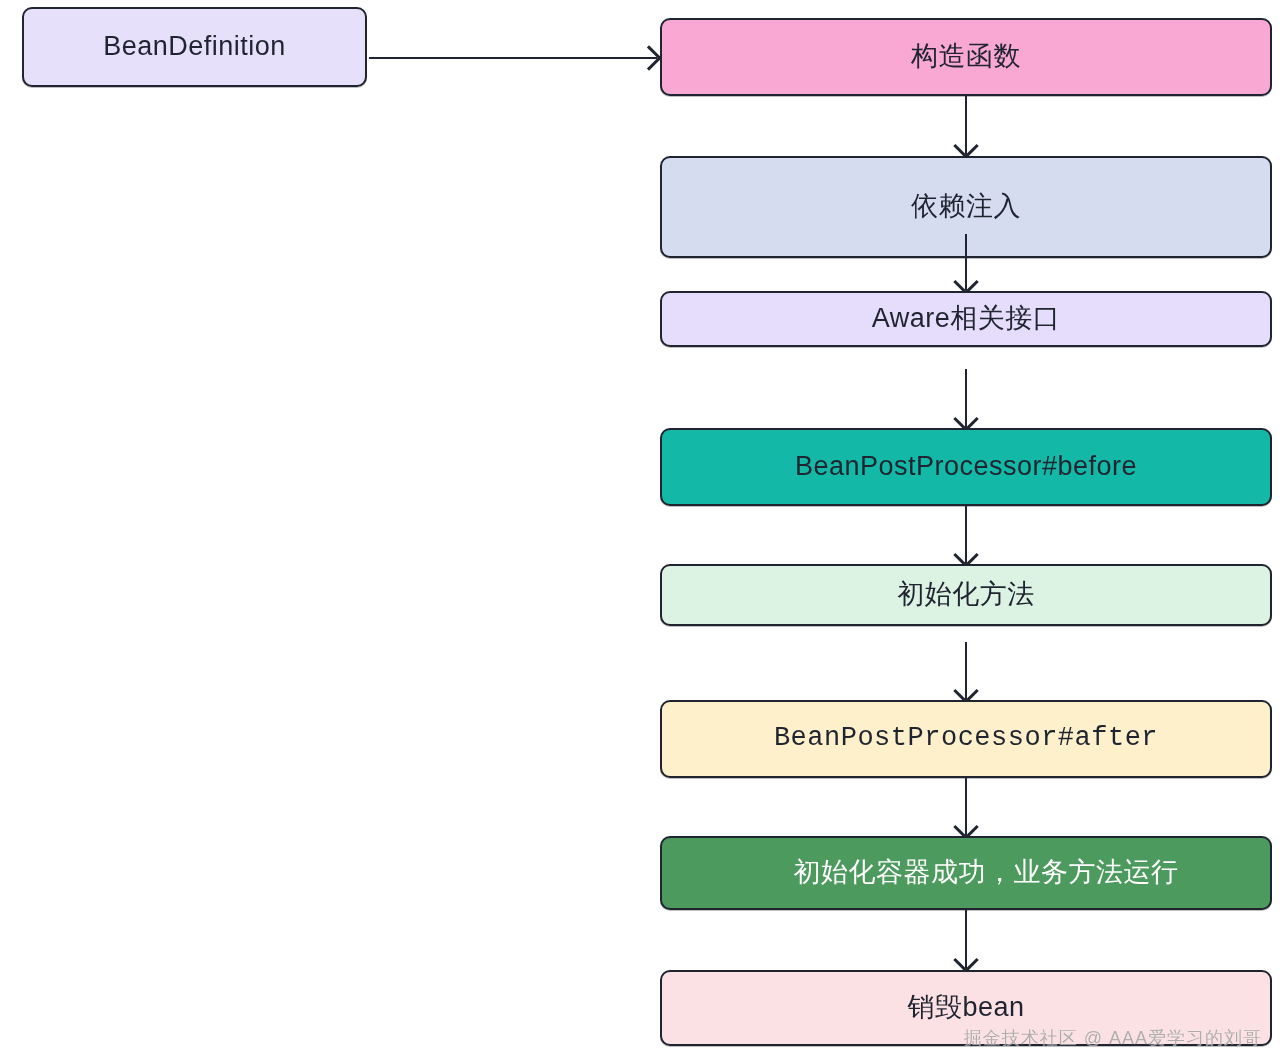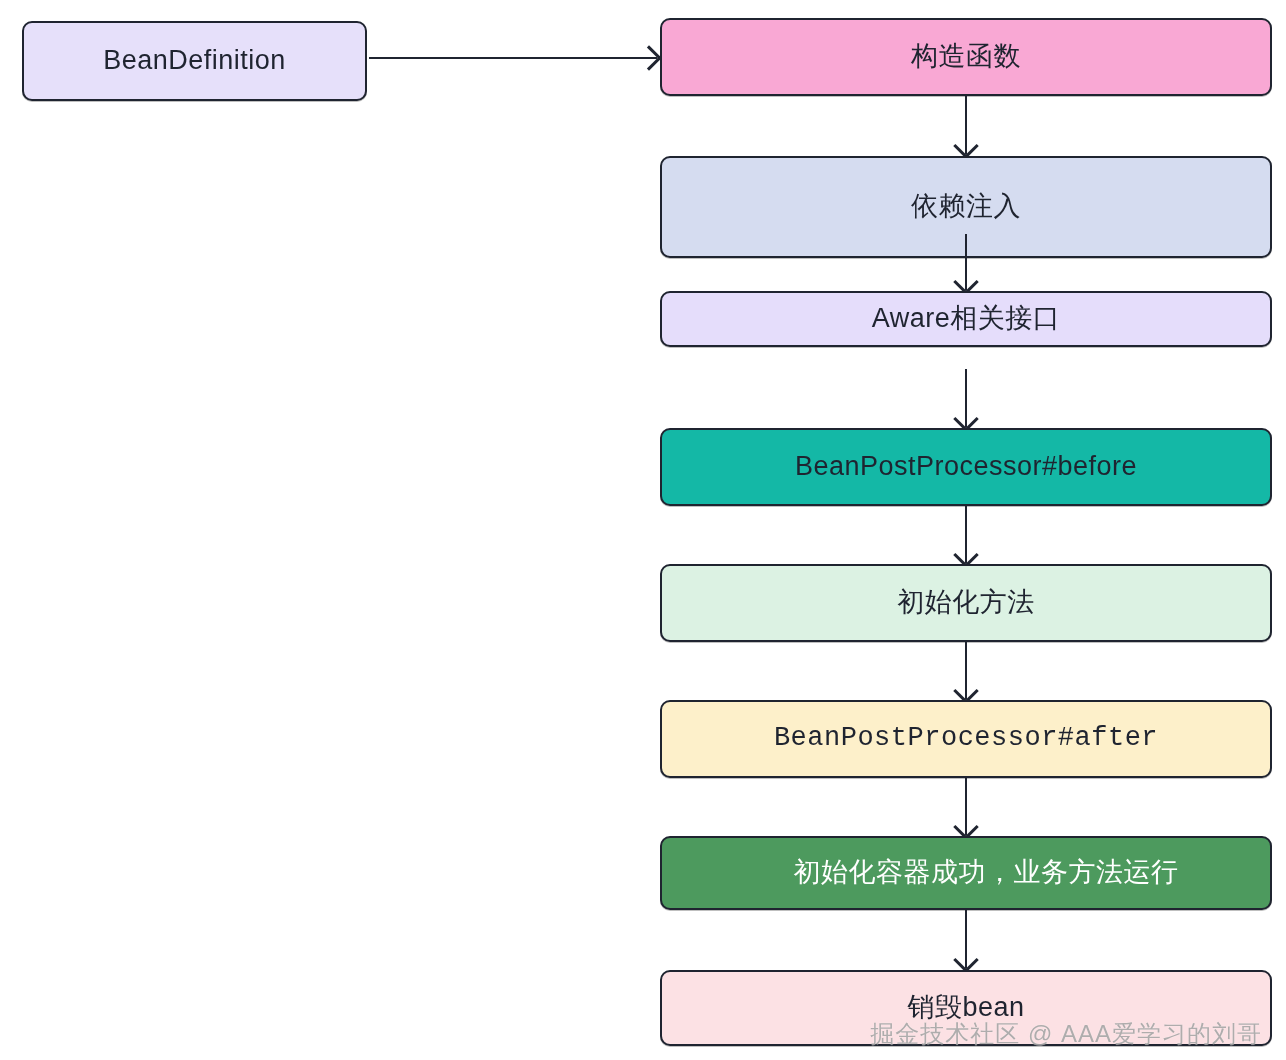--- a/index.html
+++ b/index.html
@@ -37,36 +37,36 @@
     white-space: nowrap;
     box-shadow: 0 1px 0 rgba(0,0,0,0.25);
   }
   .node-label {
     display: block;
   }
 
   
   #node-beandefinition {
     left: 22px;
-    top: 21px;
+    top: 7px;
     width: 345px;
     height: 80px;
   }
 
   
   .col-node {
     left: 660px;
     width: 612px;
   }
 
   #node-constructor   { top: 18px;   height: 78px; }
   #node-di            { top: 156px;  height: 102px; }
   #node-aware         { top: 291px;  height: 56px; }
   #node-bpp-before    { top: 428px;  height: 78px; }
-  #node-init-method   { top: 564px;  height: 78px; text-align: right; }
+  #node-init-method   { top: 564px;  height: 62px; text-align: right; }
   #node-bpp-after     { top: 700px;  height: 78px; font-family: Liberation Mono, monospace; }
   #node-container-ok  { top: 836px;  height: 74px; padding-left: 40px; }
   #node-destroy       { top: 970px;  height: 76px; }
 
   #node-container-ok { color: #ffffff; }
 
   
   .arrow-v {
     position: absolute;
     left: 965px;
@@ -111,21 +111,21 @@
     border-top: 3px solid #1f2430;
     border-right: 3px solid #1f2430;
     transform: translateY(-50%) rotate(45deg);
   }
 
   
   #watermark {
     position: absolute;
     right: 24px;
     bottom: 10px;
-    font-size: 24px;
+    font-size: 18px;
     color: rgba(110,110,110,0.55);
     letter-spacing: 1px;
     white-space: nowrap;
     pointer-events: none;
     text-shadow: 0 0 1px rgba(255,255,255,0.9);
   }
 </style>
 </head>
 <body>
 

